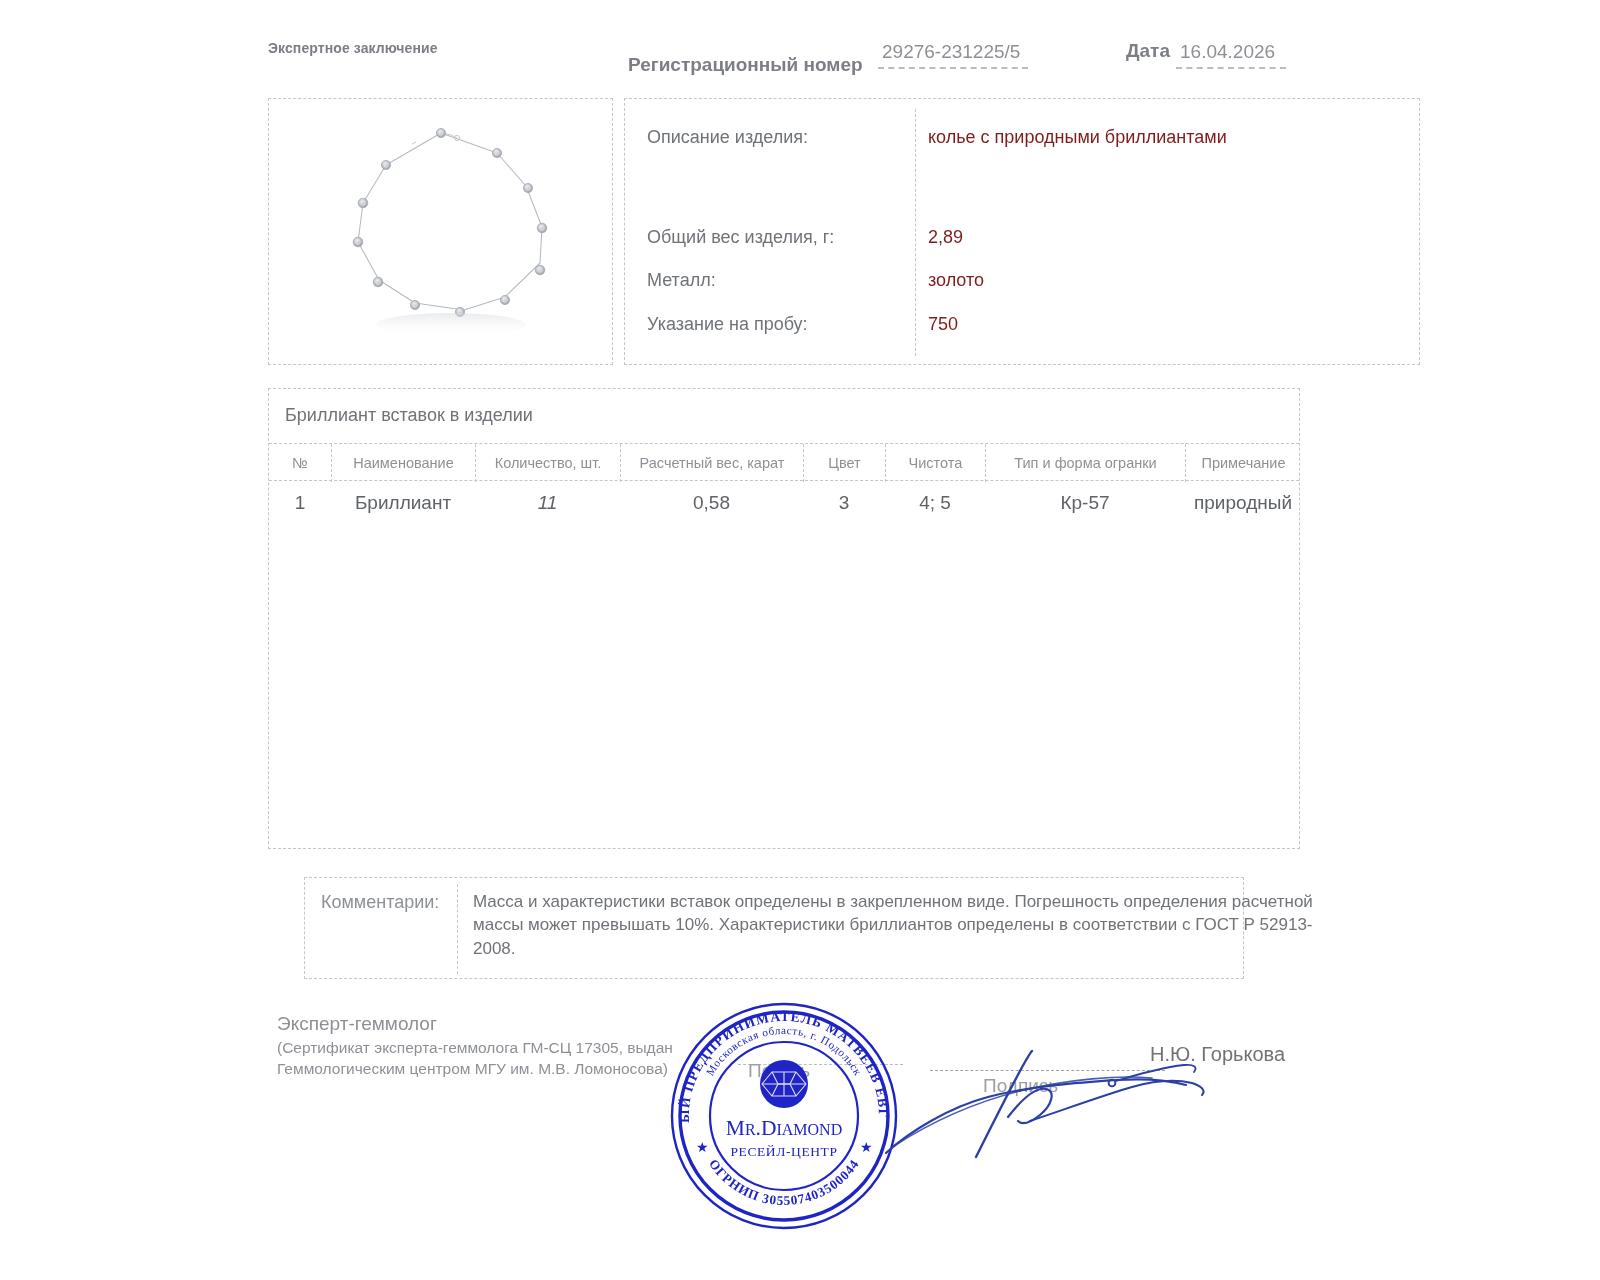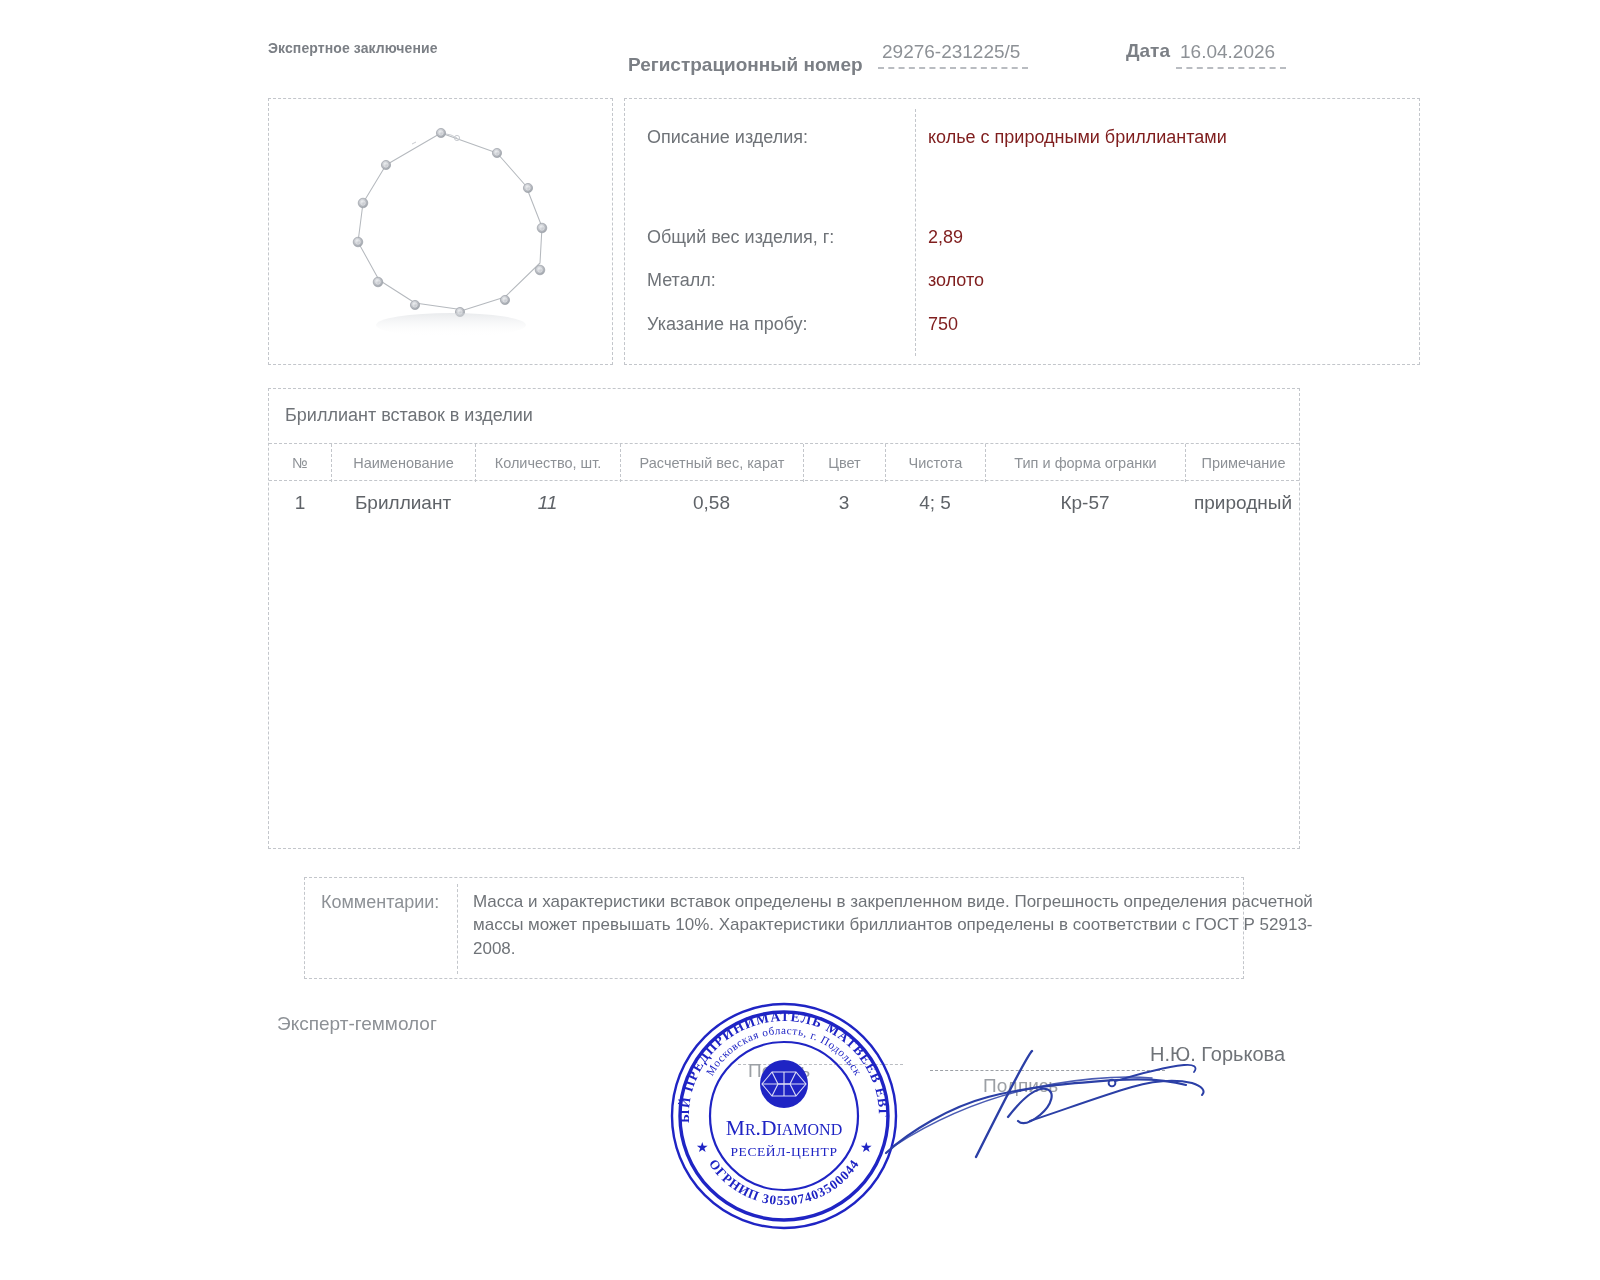--- a/index.html
+++ b/index.html
@@ -340,20 +340,21 @@
     </div>
   </div>
 
   <div class="comments-box dbox">
     <div class="comments-divider"></div>
     <div class="comments-label">Комментарии:</div>
     <div class="comments-text">Масса и характеристики вставок определены в закрепленном виде. Погрешность определения расчетной массы может превышать 10%. Характеристики бриллиантов определены в соответствии с ГОСТ Р 52913-2008.</div>
   </div>
 
   <div class="expert-title">Эксперт-геммолог</div>
+  <div class="expert-cert">(Сертификат эксперта-геммолога ГМ-СЦ 17305, выдан Геммологическим центром МГУ им. М.В. Ломоносова)</div>
 
   <div class="stamp-line"></div>
   <div class="stamp-label">Печать</div>
 
   <div class="sign-line"></div>
   <div class="sign-label">Подпись</div>
 
   <div class="stamp-wrap">
     <svg width="232" height="232" viewBox="0 0 232 232">
       <defs>

